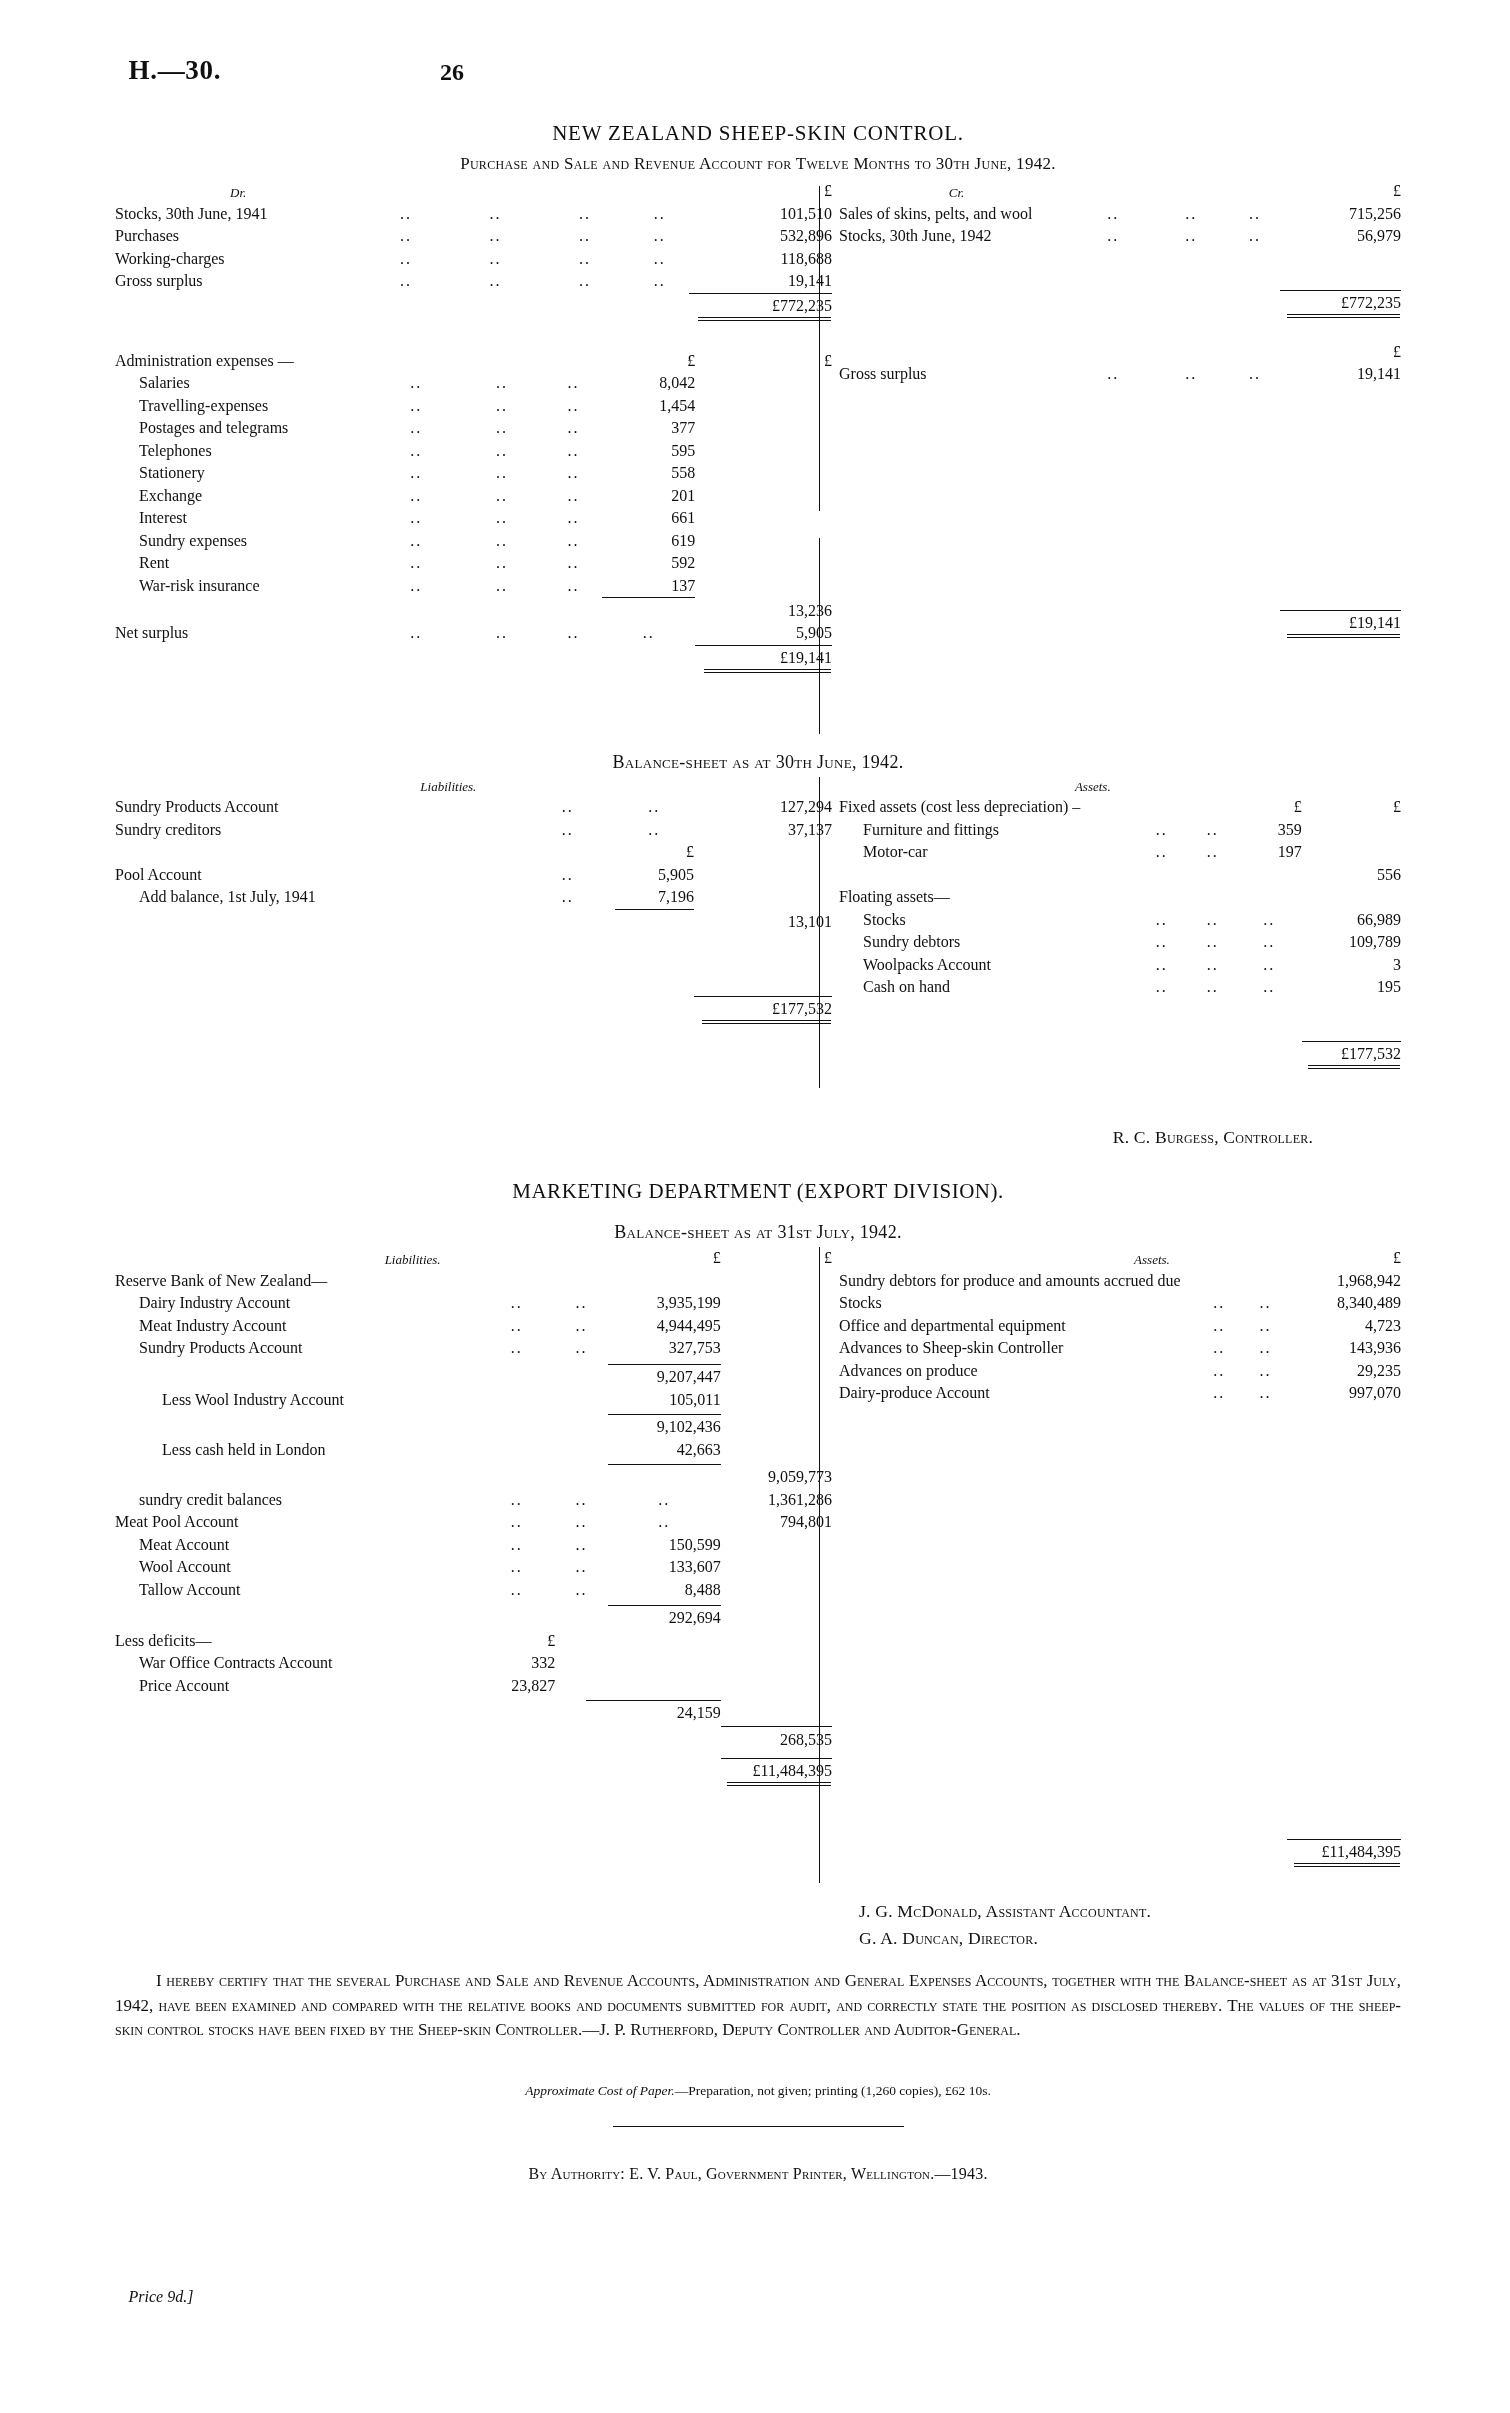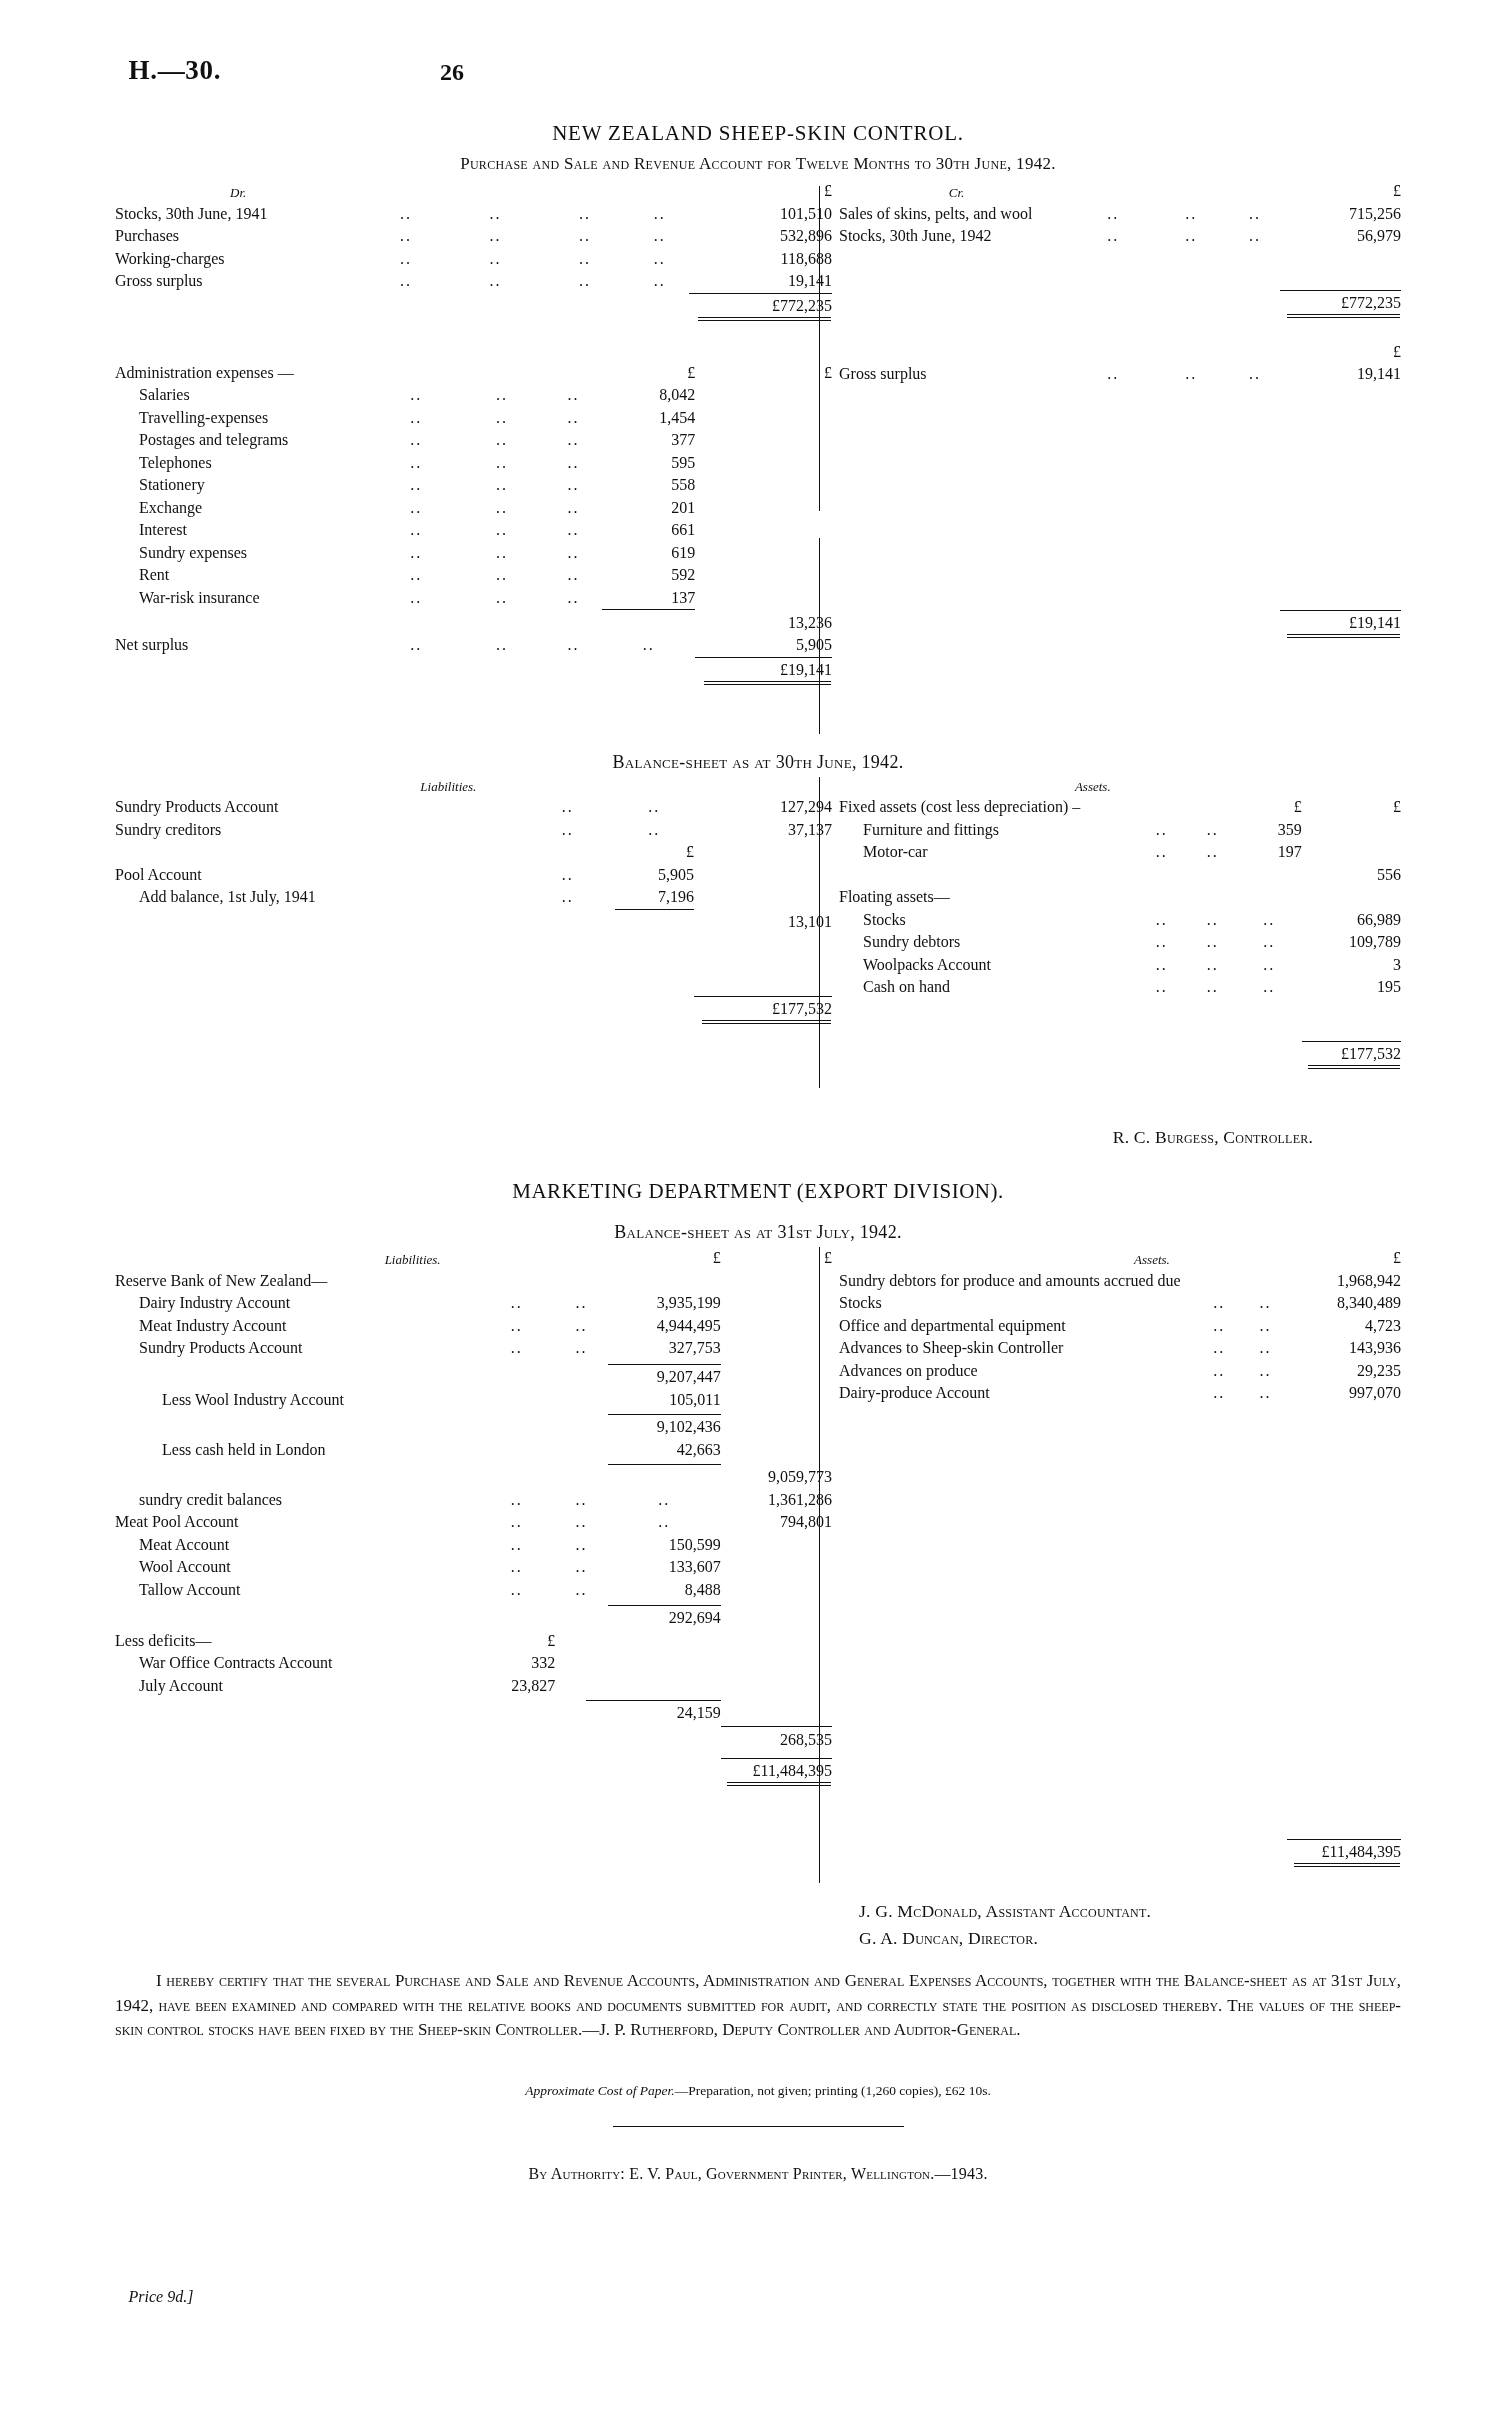--- a/index.html
+++ b/index.html
@@ -264,21 +264,21 @@
               </tr>
         <tr>
                 <td colspan="5"></td>
                 <td class="num total-dbl">£772,235</td>
               </tr>
       </tbody>
           </table>
 
       <div class="spacer"></div>
 
-      <table class="t" style="margin-top:31px;">
+      <table class="t" style="margin-top:19px;">
         <tbody>
               <tr>
           <td class="lbl" style="width:244px;">Administration expenses —</td>
           <td class="dots" style="width:81px;"></td>
           <td class="dots" style="width:81px;"></td>
           <td class="dots" style="width:54px;"></td>
           <td class="ch" style="width:88px;">£</td>
           <td class="ch" style="width:129px;">£</td>
         </tr>
         <tr>
@@ -772,21 +772,21 @@
                 <td></td>
         </tr>
         <tr>
                 <td class="lbl indent1" colspan="2">War Office Contracts Account</td>
                 <td class="num">332</td>
                 <td></td>
                 <td></td>
                 <td></td>
               </tr>
         <tr>
-                <td class="lbl indent1" colspan="2">July Account</td>
+                <td class="lbl indent1" colspan="2">Price Account</td>
                 <td class="num">23,827</td>
                 <td></td>
                 <td></td>
                 <td></td>
               </tr>
         <tr>
                 <td colspan="3"></td>
                 <td colspan="2" class="num">
                   <div class="rule-short" style="margin-top:2.7px; width:135px; margin-left:auto;"></div>
                 </td>

